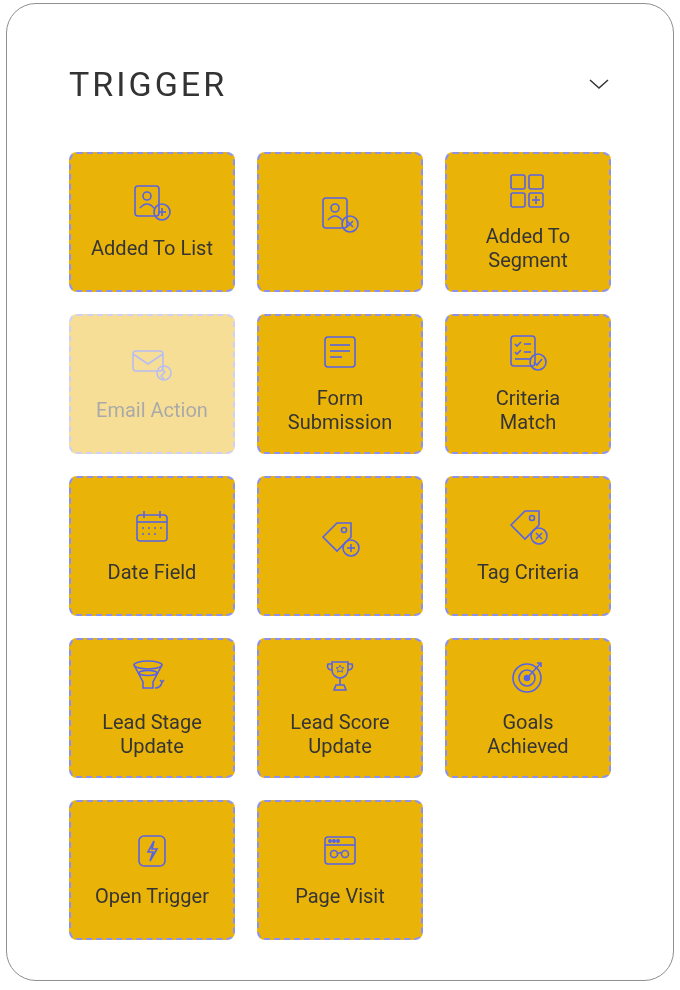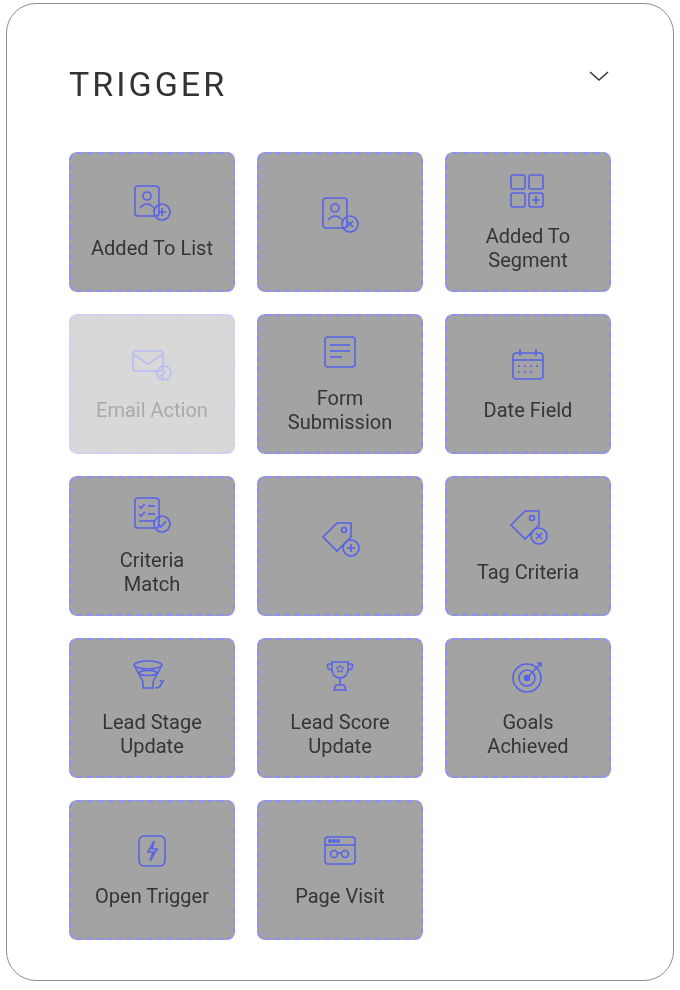--- a/index.html
+++ b/index.html
@@ -21,20 +21,21 @@
       height: 978px;
       margin-top: 3px;
       border: 1.5px solid #8f8f8f;
       border-radius: 30px;
       padding: 60px 62px 60px 62px;
       background: #fff;
     }
     .header {
       display: flex;
       justify-content: space-between;
+      align-items: center;
       margin-bottom: 48px;
     }
     .title {
       font-size: 34px;
       font-weight: 400;
       letter-spacing: 3px;
       color: #333;
     }
     .chevron {
       width: 24px;
@@ -57,21 +58,21 @@
     .card {
       border: 2px dashed #8c91f1;
       border-radius: 8px;
       height: 140px;
       display: flex;
       flex-direction: column;
       align-items: center;
       justify-content: center;
       padding: 12px 8px 16px 8px;
       cursor: pointer;
-      background: #a3a3a3;
+      background: #eab308;
     }
     .card.disabled {
       opacity: 0.42;
       cursor: default;
     }
     .card .icon-wrap {
       height: 48px;
       display: flex;
       align-items: center;
       justify-content: center;
@@ -160,20 +161,36 @@
         <div class="icon-wrap">
           <svg width="40" height="38" viewBox="0 0 40 38">
         <rect x="5" y="3" width="30" height="30" rx="3"></rect>
         <line x1="10" y1="11" x2="30" y2="11"></line>
         <line x1="10" y1="17" x2="30" y2="17"></line>
         <line x1="10" y1="23" x2="22" y2="23"></line>
       </svg>
         </div>
         <div class="label">Form
 Submission</div>
+      </div>
+      <div class="card">
+        <div class="icon-wrap">
+          <svg width="46" height="40" viewBox="0 0 46 40">
+        <rect x="6" y="3" width="24" height="30" rx="3"></rect>
+        <polyline points="10,11 12,13 16,9"></polyline>
+        <line x1="19" y1="11" x2="26" y2="11"></line>
+        <polyline points="10,19 12,21 16,17"></polyline>
+        <line x1="19" y1="19" x2="26" y2="19"></line>
+        <line x1="10" y1="26" x2="26" y2="26"></line>
+        <circle cx="33" cy="29" r="8"></circle>
+        <polyline points="29,29 32,32 37,26"></polyline>
+      </svg>
+        </div>
+        <div class="label">Criteria
+Match</div>
       </div>
       <div class="card">
         <div class="icon-wrap">
           <svg width="40" height="38" viewBox="0 0 40 38">
         <rect x="5" y="7" width="30" height="26" rx="3"></rect>
         <line x1="5" y1="14" x2="35" y2="14"></line>
         <line x1="12" y1="3" x2="12" y2="10"></line>
         <line x1="28" y1="3" x2="28" y2="10"></line>
         <line x1="10" y1="20" x2="12" y2="20"></line>
         <line x1="16" y1="20" x2="18" y2="20"></line>
@@ -182,36 +199,20 @@
         <line x1="10" y1="26" x2="12" y2="26"></line>
         <line x1="16" y1="26" x2="18" y2="26"></line>
         <line x1="22" y1="26" x2="24" y2="26"></line>
       </svg>
         </div>
         <div class="label">Date Field</div>
       </div>
       <div class="card">
         <div class="icon-wrap">
           <svg width="46" height="40" viewBox="0 0 46 40">
-        <rect x="6" y="3" width="24" height="30" rx="3"></rect>
-        <polyline points="10,11 12,13 16,9"></polyline>
-        <line x1="19" y1="11" x2="26" y2="11"></line>
-        <polyline points="10,19 12,21 16,17"></polyline>
-        <line x1="19" y1="19" x2="26" y2="19"></line>
-        <line x1="10" y1="26" x2="26" y2="26"></line>
-        <circle cx="33" cy="29" r="8"></circle>
-        <polyline points="29,29 32,32 37,26"></polyline>
-      </svg>
-        </div>
-        <div class="label">Criteria
-Match</div>
-      </div>
-      <div class="card">
-        <div class="icon-wrap">
-          <svg width="46" height="40" viewBox="0 0 46 40">
         <path d="M8 18 L22 4 L36 4 L36 18 L22 32 Z" transform="translate(-2,0)"></path>
         <circle cx="27" cy="11" r="2.5"></circle>
         <circle cx="34" cy="29" r="8"></circle>
         <line x1="34" y1="25" x2="34" y2="33"></line>
         <line x1="30" y1="29" x2="38" y2="29"></line>
       </svg>
         </div>
       </div>
       <div class="card">
         <div class="icon-wrap">

